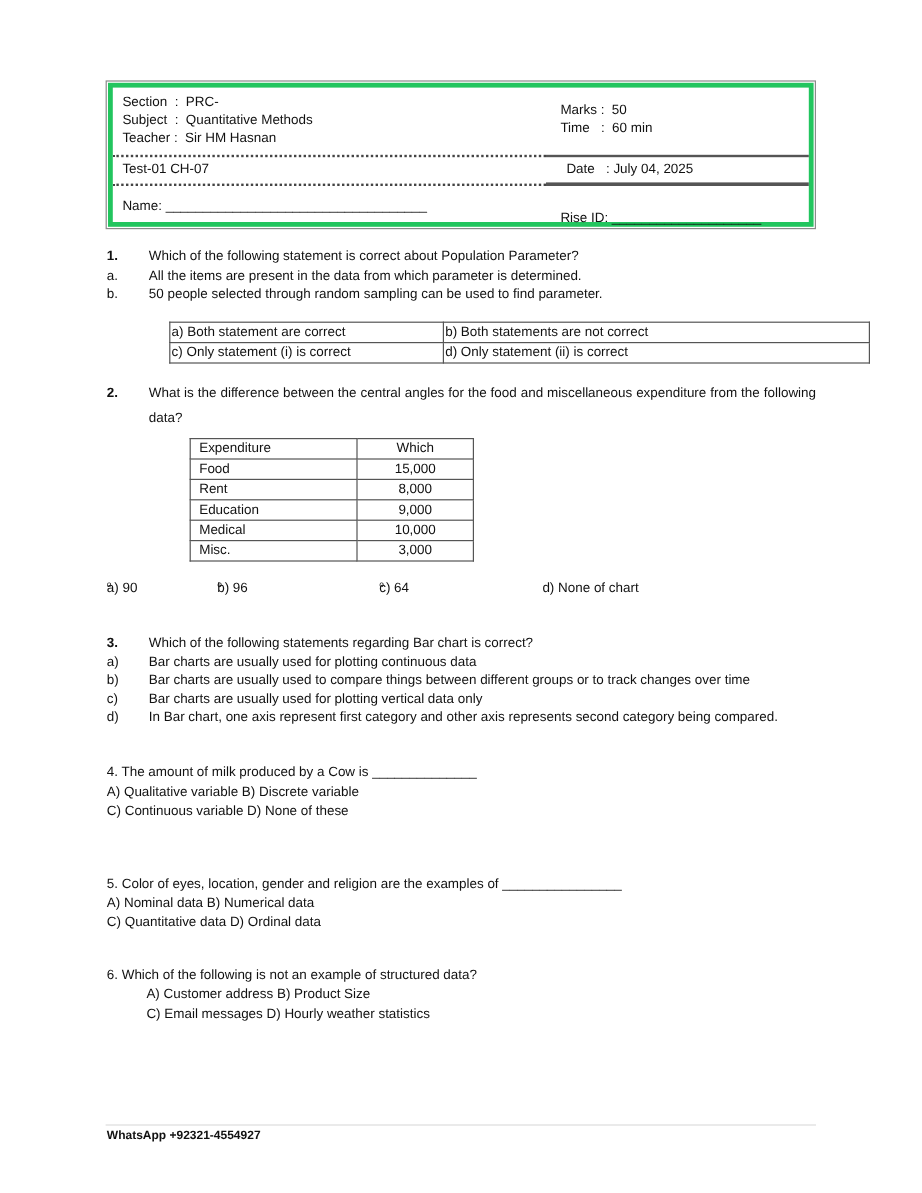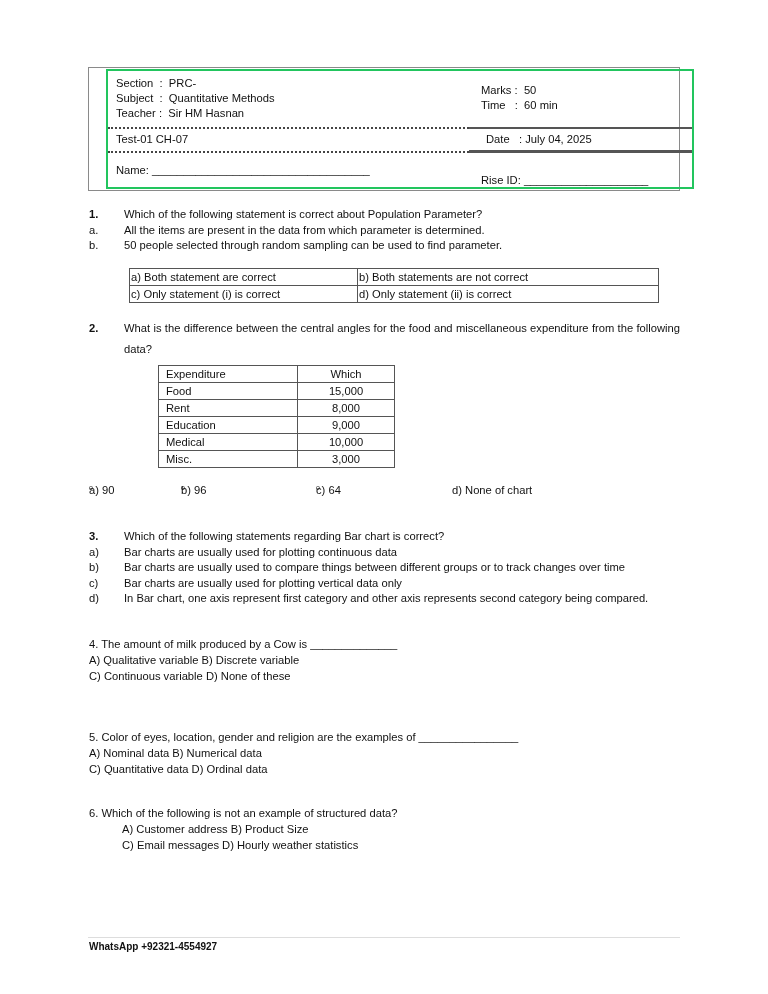--- a/index.html
+++ b/index.html
@@ -16,23 +16,22 @@
     
     .header-box {
       position: absolute;
       left: 88px; top: 67px;
       width: 592px; height: 124px;
       border: 1px solid #8a8a8a;
       padding: 1px;
     }
     .header-inner {
       width: 100%; height: 100%;
-      border: 2px solid #22c55e;
+      border: 4px solid #22c55e;
       position: relative;
-      margin-left: 16px;
     }
     .hrow { position: absolute; left: 0; right: 0; }
     .hrow-1 { top: 0; height: 57px; }
     .hrow-2 { top: 57px; height: 24px; }
     .hrow-3 { top: 81px; bottom: 0; }
     .hsep {
       position: absolute; left: 0; right: 0; height: 0;
     }
     .hsep .dots {
       position: absolute; left: 0; width: 361px; top: 0;
@@ -70,22 +69,22 @@
 
     .q2-text {
       position: absolute; left: 124px; top: 318px; width: 556px;
       text-align: justify; text-align-last: left;
       line-height: 21px;
     }
     .q2-num { position: absolute; left: 89px; top: 318px; font-weight: bold; line-height: 21px; }
 
     
     .ans-table {
-      position: absolute; left: 129px; top: 268px;
-      width: 530px;
+      position: absolute; left: 141px; top: 268px;
+      width: 584px;
       border-collapse: collapse;
     }
     .ans-table td {
       border: 1px solid #555;
       height: 17px; line-height: 15px;
       padding: 0 1px;
       white-space: nowrap;
       vertical-align: middle;
     }
     .ans-table td.c1 { width: 228px; }

